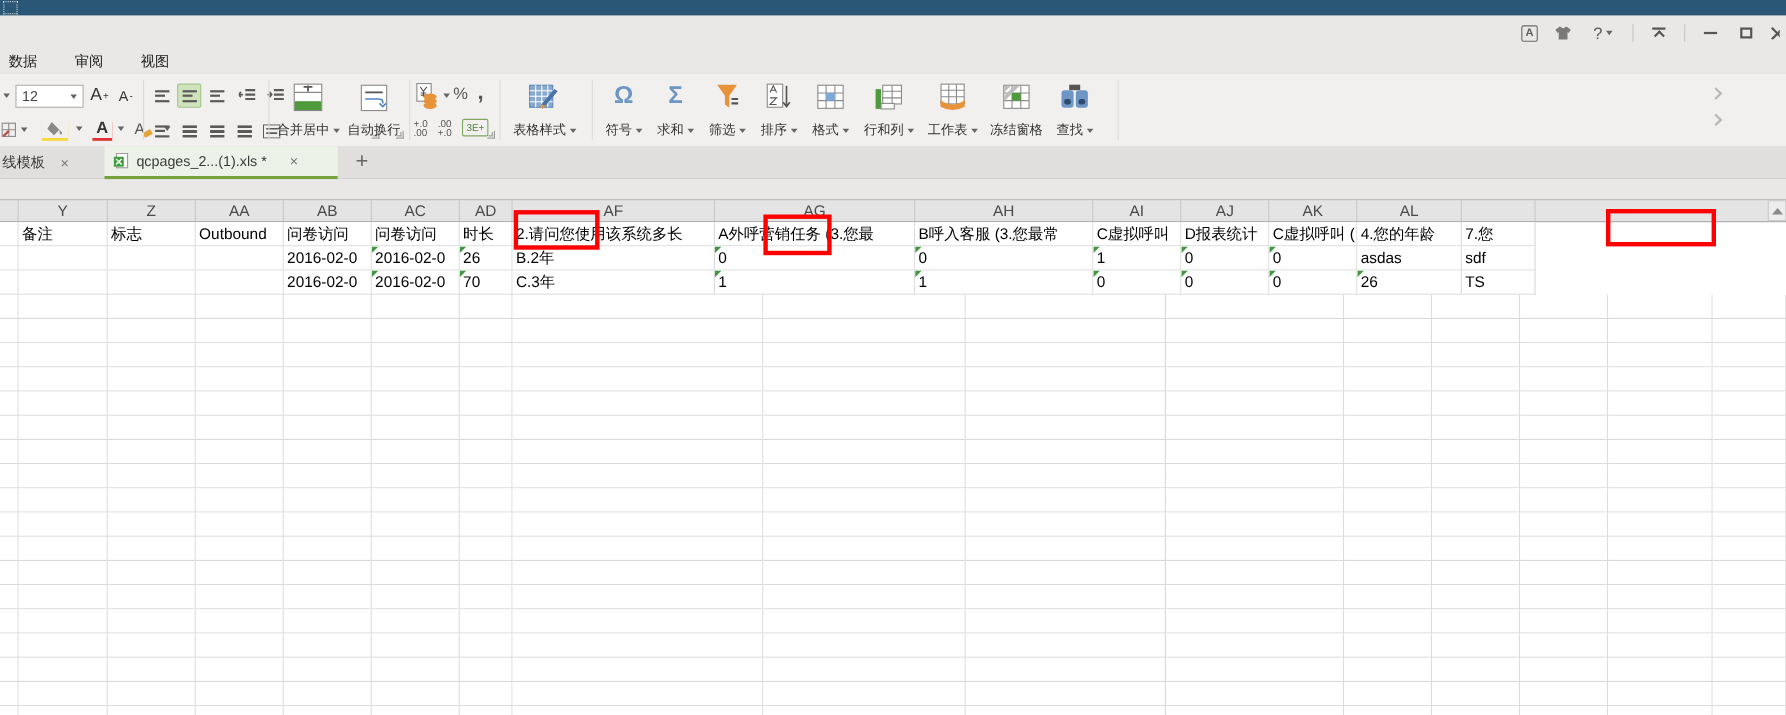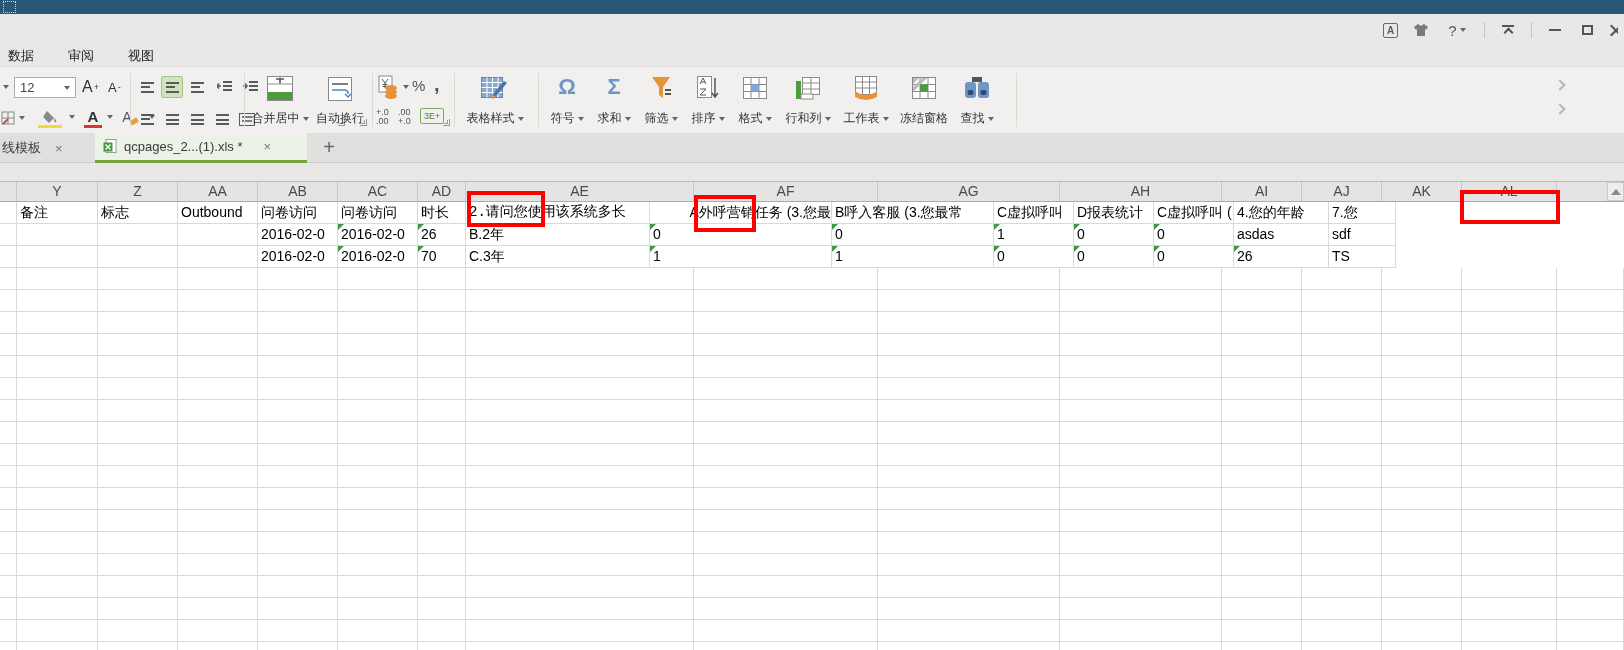--- a/index.html
+++ b/index.html
@@ -368,21 +368,20 @@
 
 <div class="sheet">
   <div class="ch-row">
       <div class="ch" style="width: 17px;"></div>
       <div class="ch" style="width: 81px;">Y</div>
       <div class="ch" style="width: 80px;">Z</div>
       <div class="ch" style="width: 80px;">AA</div>
       <div class="ch" style="width: 80px;">AB</div>
       <div class="ch" style="width: 80px;">AC</div>
       <div class="ch" style="width: 48px;">AD</div>
-      <div class="ch" style="width: 228px;">AE</div>
       <div class="ch" style="width: 184px;">AF</div>
       <div class="ch" style="width: 182px;">AG</div>
       <div class="ch" style="width: 162px;">AH</div>
       <div class="ch" style="width: 80px;">AI</div>
       <div class="ch" style="width: 80px;">AJ</div>
       <div class="ch" style="width: 80px;">AK</div>
       <div class="ch" style="width: 95px;">AL</div>
       <div class="ch" style="width: 67px;"></div>
     </div>
   <div>
@@ -399,24 +398,24 @@
         </div>
         <div class="cell" style="width: 80px;">
           <span>问卷访问</span>
         </div>
         <div class="cell" style="width: 80px;">
           <span>问卷访问</span>
         </div>
         <div class="cell" style="width: 48px;">
           <span>时长</span>
         </div>
-        <div class="cell" style="width: 184px; font-family: Liberation Mono, monospace;">
+        <div class="cell" style="width: 184px;">
           <span>2.请问您使用该系统多长</span>
         </div>
-        <div class="cell" style="width: 182px; text-align: right;">
+        <div class="cell" style="width: 182px;">
           <span>A外呼营销任务 (3.您最</span>
         </div>
         <div class="cell" style="width: 162px;">
           <span>B呼入客服 (3.您最常</span>
         </div>
         <div class="cell" style="width: 80px;">
           <span>C虚拟呼叫</span>
         </div>
         <div class="cell" style="width: 80px;">
           <span>D报表统计</span>

